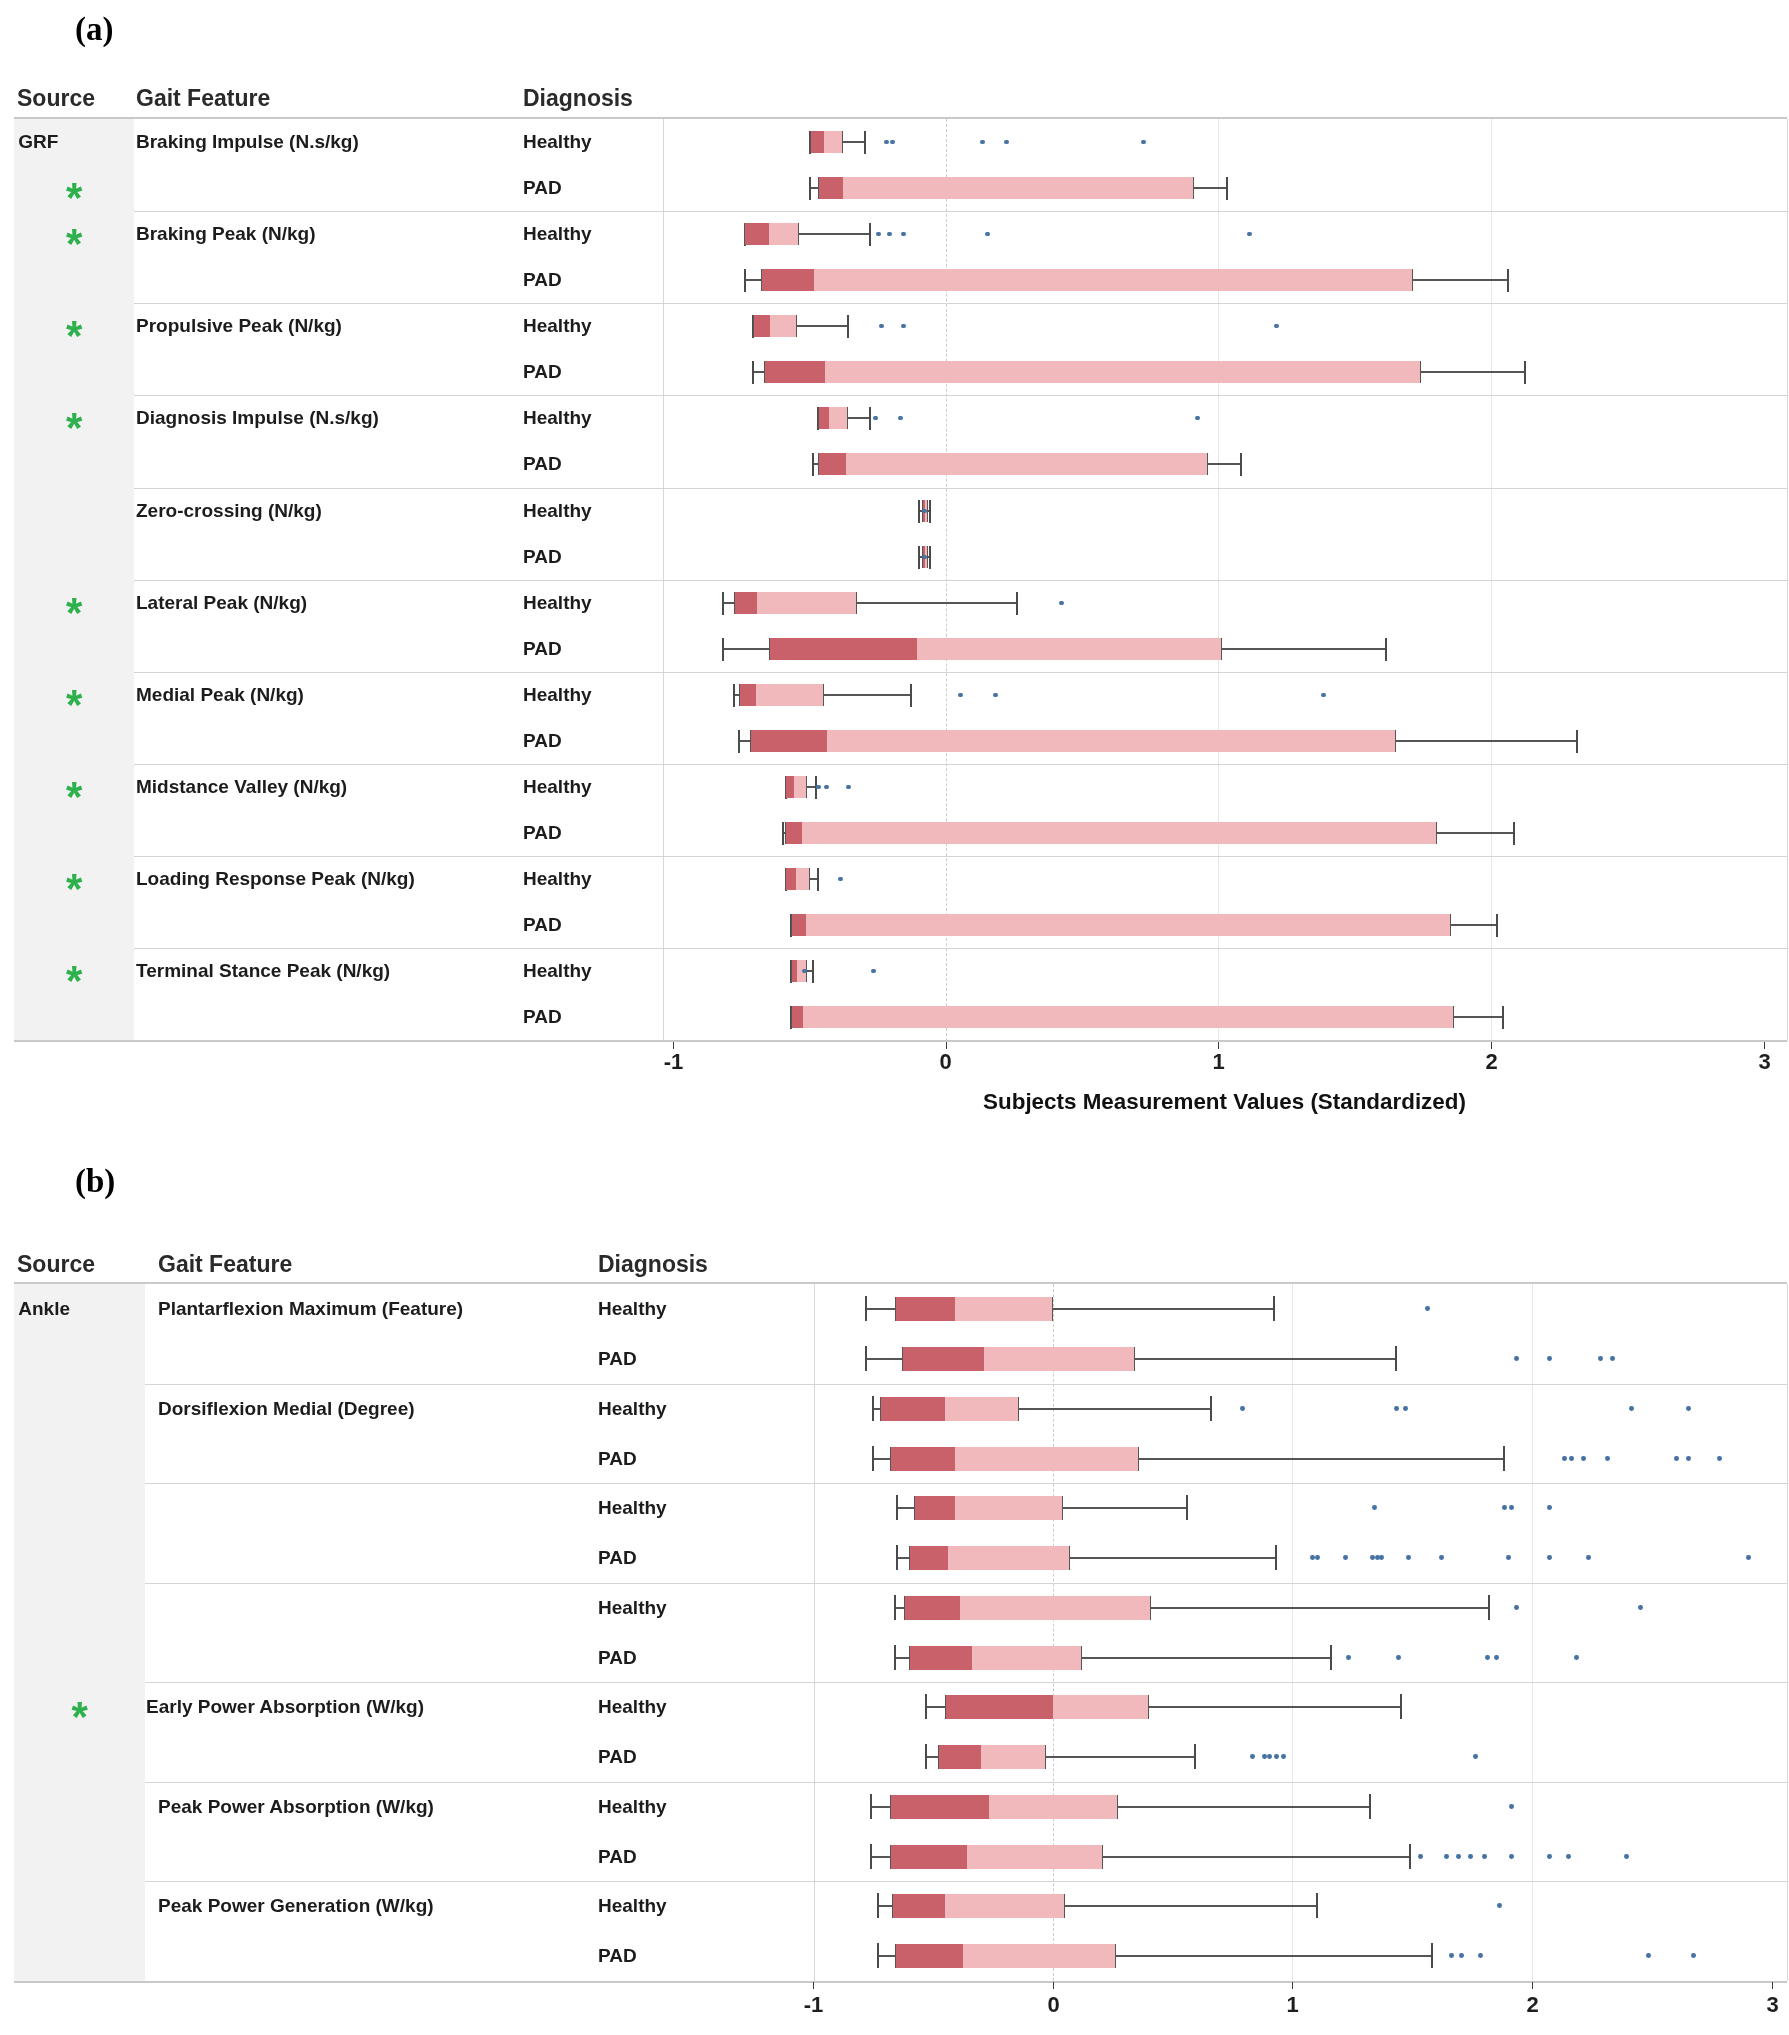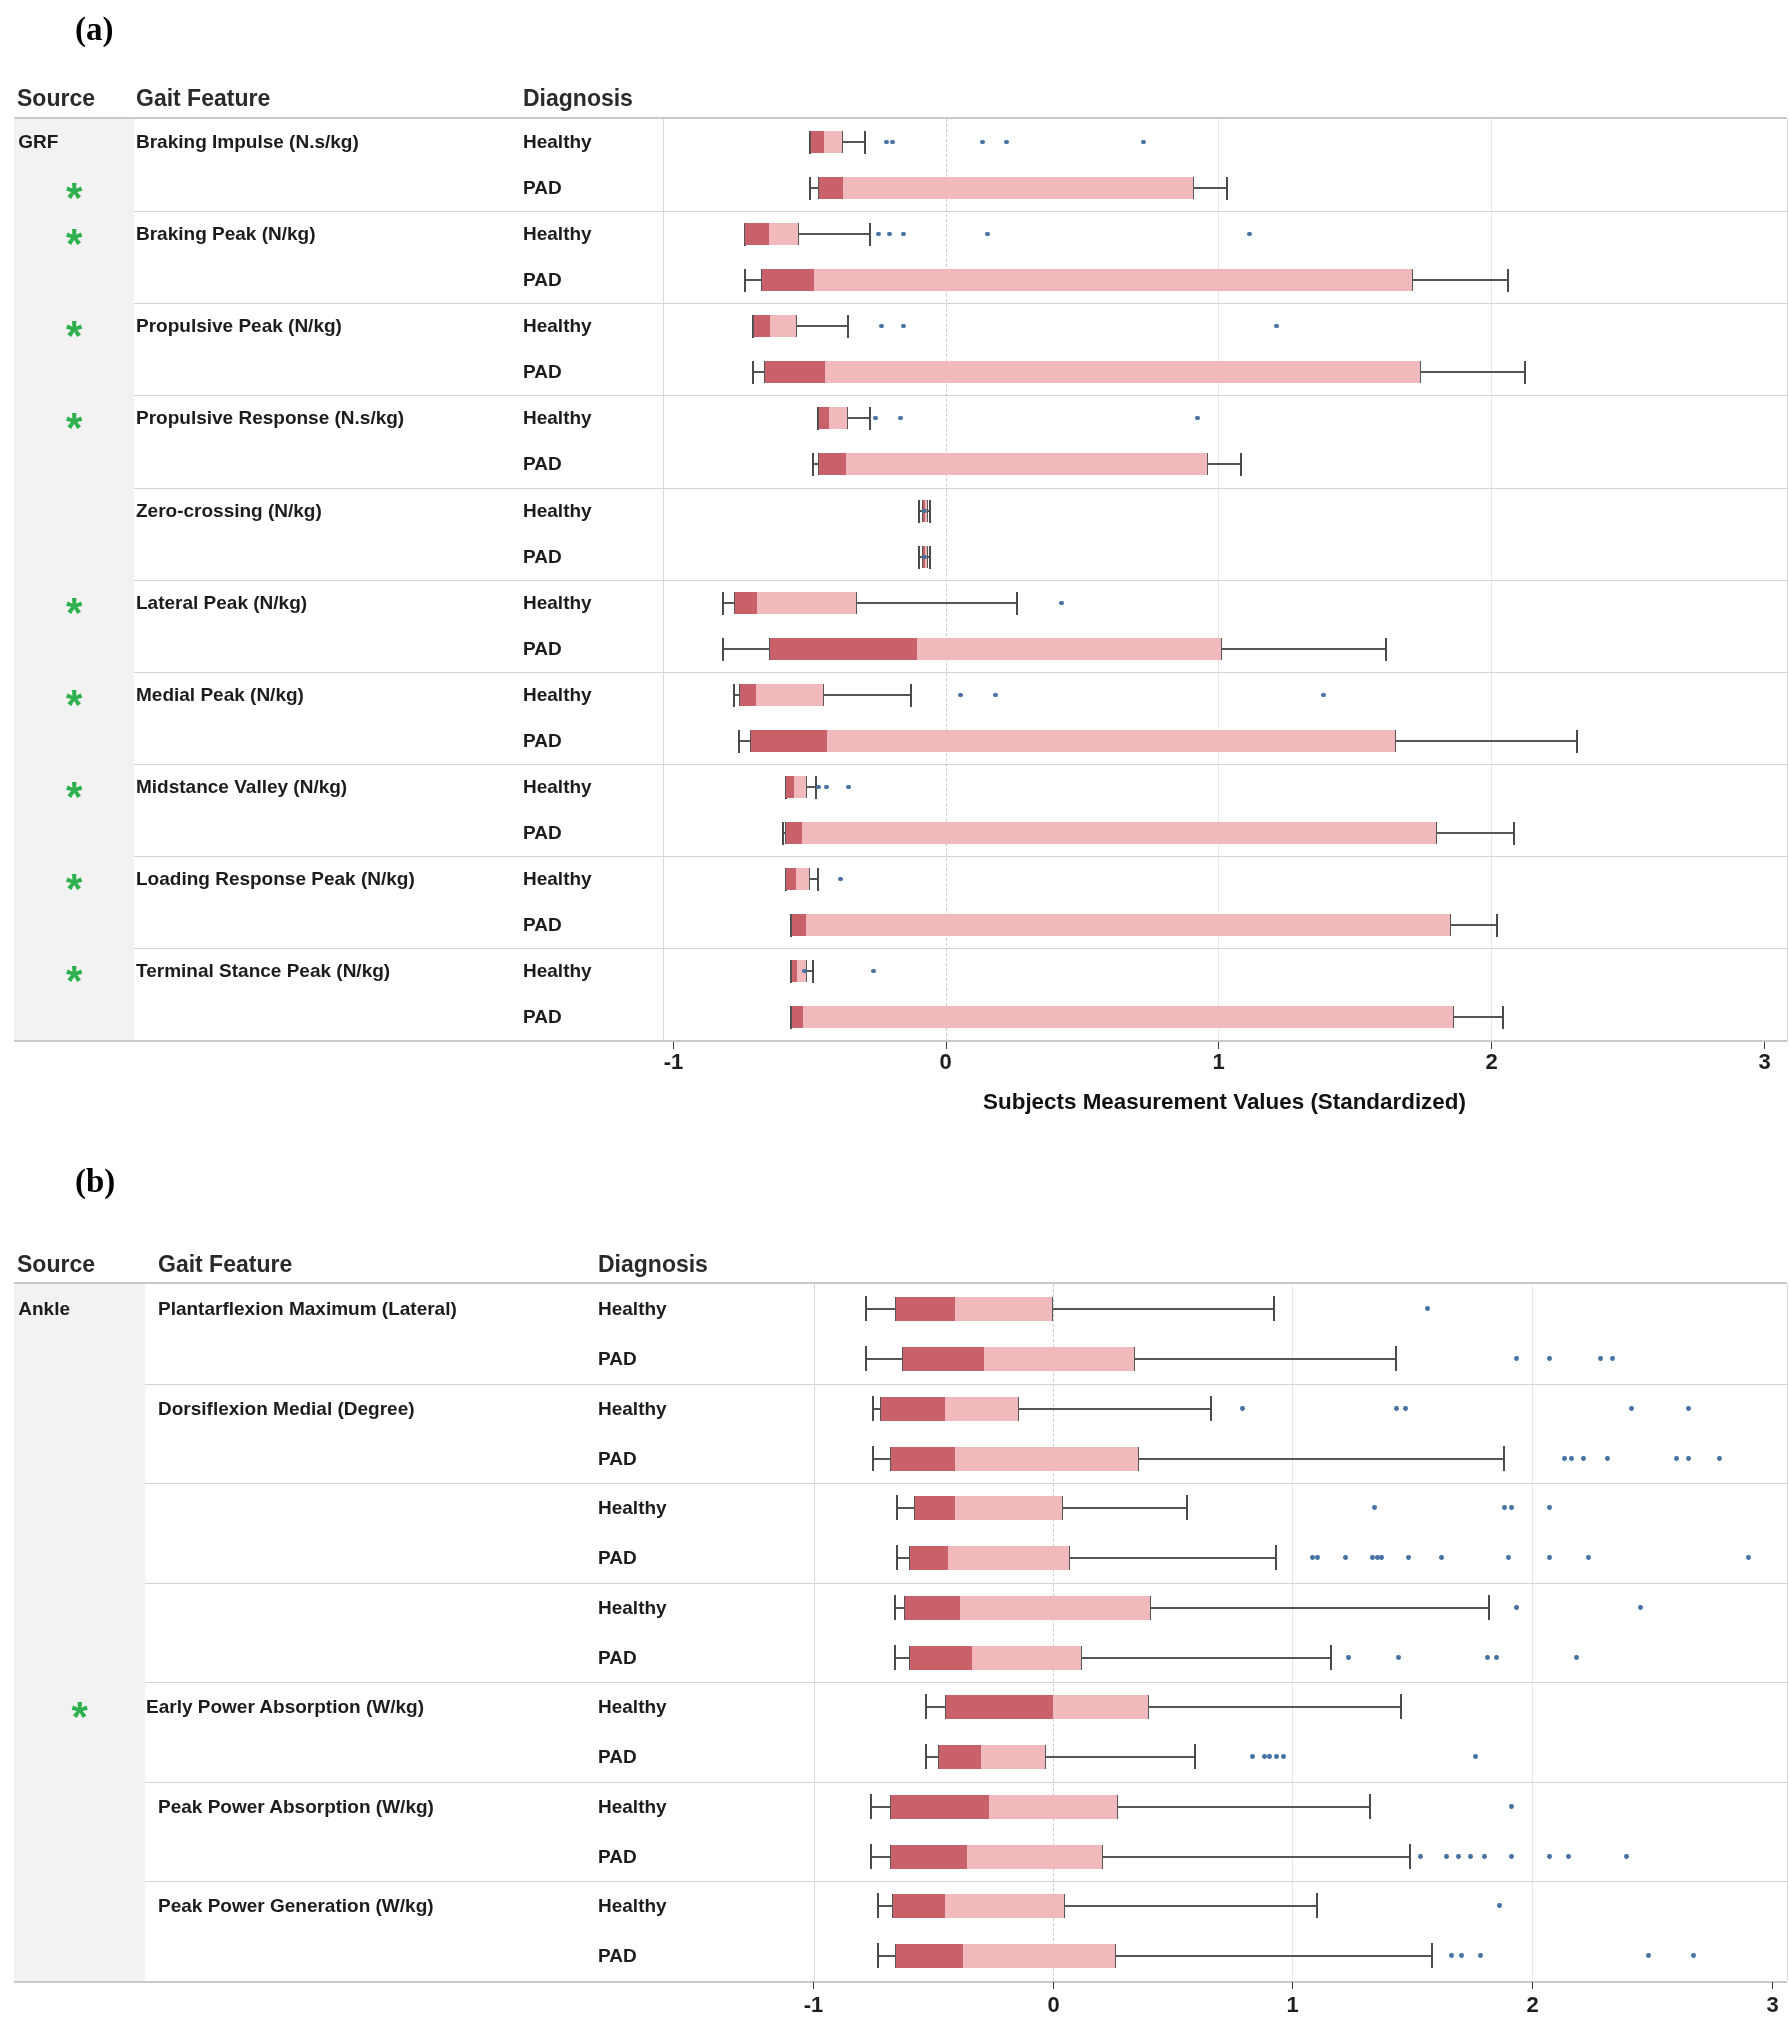--- a/index.html
+++ b/index.html
@@ -120,21 +120,21 @@
           <div class="wline" style="left: 90px; width: 772px; top: 22px; height: 2.4px;"></div>
           <div class="wcap" style="left: 89px; top: 11.6px; height: 23px;"></div>
           <div class="wcap" style="left: 861px; top: 11.6px; height: 23px;"></div>
           <div class="box" style="left: 101px; width: 657px; top: 12.3px; height: 21.6px;">
             <div class="dark" style="width: 9.12863%;"></div>
           </div>
         </div>
       </div>
       <div style="position: absolute; left: 0px; top: 276px; width: 1789px; height: 92px;">
         <div class="sep" style="left: 134px; width: 1653px; top: -0.4px;"></div>
-        <div class="lab" style="left: 136px; top: 0px; height: 46px; line-height: 46px;">Propulsive Response (N.s/kg)</div>
+        <div class="lab" style="left: 136px; top: 0px; height: 46px; line-height: 46px;">Diagnosis Impulse (N.s/kg)</div>
         <div class="ast" style="left: 14.2px; width: 120px; top: 0px; height: 46px; line-height: 46px;"><span>*</span></div>
         <div class="lab" style="left: 523px; top: 0px; height: 46px; line-height: 46px;">Healthy</div>
         <div class="prow" style="left: 663px; top: 0px; width: 1124px; height: 46px;">
           <div class="wline" style="left: 155px; width: 52px; top: 22px; height: 2.4px;"></div>
           <div class="wcap" style="left: 154px; top: 11.6px; height: 23px;"></div>
           <div class="wcap" style="left: 206px; top: 11.6px; height: 23px;"></div>
           <div class="box" style="left: 155px; width: 30px; top: 12.3px; height: 21.6px;">
             <div class="dark" style="width: 36.3636%;"></div>
           </div>
           <div class="dot" style="left: 210px; top: 20.6px;"></div>
@@ -323,21 +323,21 @@
   <div class="rule" style="left: 14.2px; width: 1773px; top: 1282px;"></div>
   <div class="tbody" style="left: 0px; top: 1284px; width: 1789px; height: 697px;">
       <div class="srcbg" style="left: 14.2px; width: 131px;"></div>
       <div class="pborder" style="left: 814px;"></div>
       <div class="pborder" style="left: 1787px;"></div>
       <div class="grid dashed" style="left: 1053px;"></div>
       <div class="grid" style="left: 1292px;"></div>
       <div class="grid" style="left: 1532px;"></div>
       <div class="lab" style="left: 18.3px; top: 0px; height: 50px; line-height: 50px;">Ankle</div>
       <div style="position: absolute; left: 0px; top: 0px; width: 1789px; height: 100px;">
-        <div class="lab" style="left: 158px; top: 0px; height: 50px; line-height: 50px;">Plantarflexion Maximum (Lateral)</div>
+        <div class="lab" style="left: 158px; top: 0px; height: 50px; line-height: 50px;">Plantarflexion Maximum (Feature)</div>
         <div class="lab" style="left: 598px; top: 0px; height: 50px; line-height: 50px;">Healthy</div>
         <div class="prow" style="left: 814px; top: 0px; width: 973px; height: 50px;">
           <div class="wline" style="left: 52px; width: 408px; top: 24px; height: 2.4px;"></div>
           <div class="wcap" style="left: 51px; top: 12.3px; height: 25px;"></div>
           <div class="wcap" style="left: 459px; top: 12.3px; height: 25px;"></div>
           <div class="box" style="left: 81px; width: 158px; top: 12.7px; height: 24.4px;">
             <div class="dark" style="width: 37.8788%;"></div>
           </div>
           <div class="dot" style="left: 611px; top: 22.4px;"></div>
         </div>

